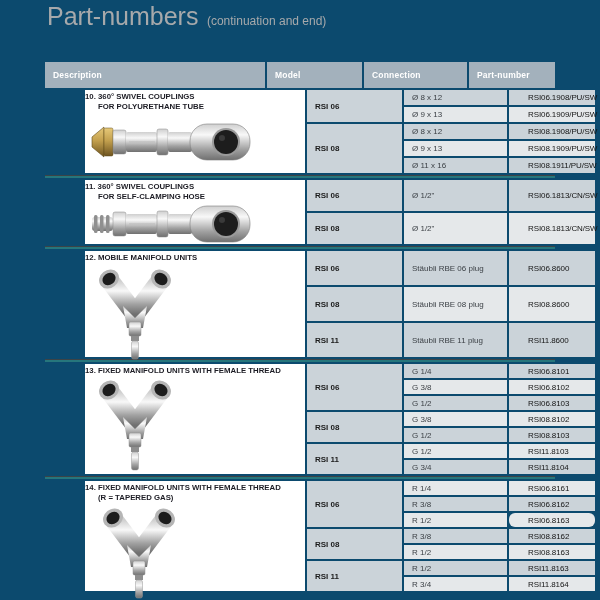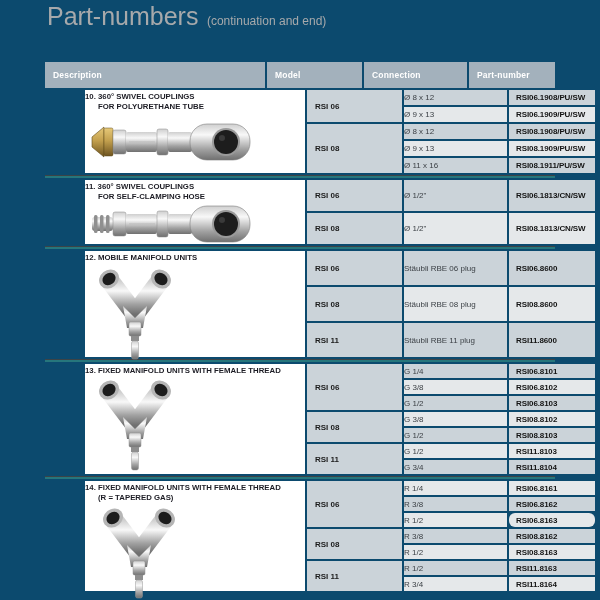--- a/index.html
+++ b/index.html
@@ -19,24 +19,24 @@
   .hdr-row{display:grid;grid-template-columns:220px 95px 103px 86px;gap:2px;height:26px;margin-bottom:2px;}
   .hdr-cell{background:var(--header-bg);color:#fff;font-size:8.5px;font-weight:bold;
     display:flex;align-items:center;padding-left:8px;letter-spacing:.2px;}
   .section{display:grid;grid-template-columns:220px 95px 103px 86px;gap:2px;margin-left:40px;}
   .divider{height:3px;background:var(--divider);border-top:1px solid #3c4346;margin:2px 0;}
   .desc-cell{grid-column:1;background:#fff;position:relative;padding-top:2px;}
   .desc-line{font-size:7.8px;font-weight:bold;color:var(--text-dark);line-height:10px;}
   .desc-line.indent{padding-left:13px;}
   .model-cell{grid-column:2;background:var(--row-dark);display:flex;align-items:center;
     padding-left:8px;font-size:8px;font-weight:bold;color:#1b1b1b;}
-  .conn-cell{grid-column:3;display:flex;align-items:center;
+  .conn-cell{grid-column:3;display:flex;align-items:center;padding-left:8px;
     font-size:8px;color:#3a3f44;}
-  .part-cell{grid-column:4;display:flex;align-items:center;padding-left:7px;
-    font-size:8px;font-weight:bold;color:#141414;letter-spacing:-.1px;}
+  .part-cell{grid-column:4;display:flex;align-items:center;padding-left:19px;
+    font-size:8px;font-weight:normal;color:#141414;letter-spacing:-.1px;}
   .shade-dark{background:var(--row-dark);}
   .shade-light{background:var(--row-light);}
   .prod-img{position:absolute;left:4px;}
   .sec0 .prod-img{top:29px;} .sec1 .prod-img{top:21px;}
   .sec2 .prod-img{left:8px;top:15px;} .sec3 .prod-img{left:8px;top:13px;}
   .sec4 .prod-img{left:12px;top:24px;}
   svg{display:block;}
 </style>
 </head>
 <body>

